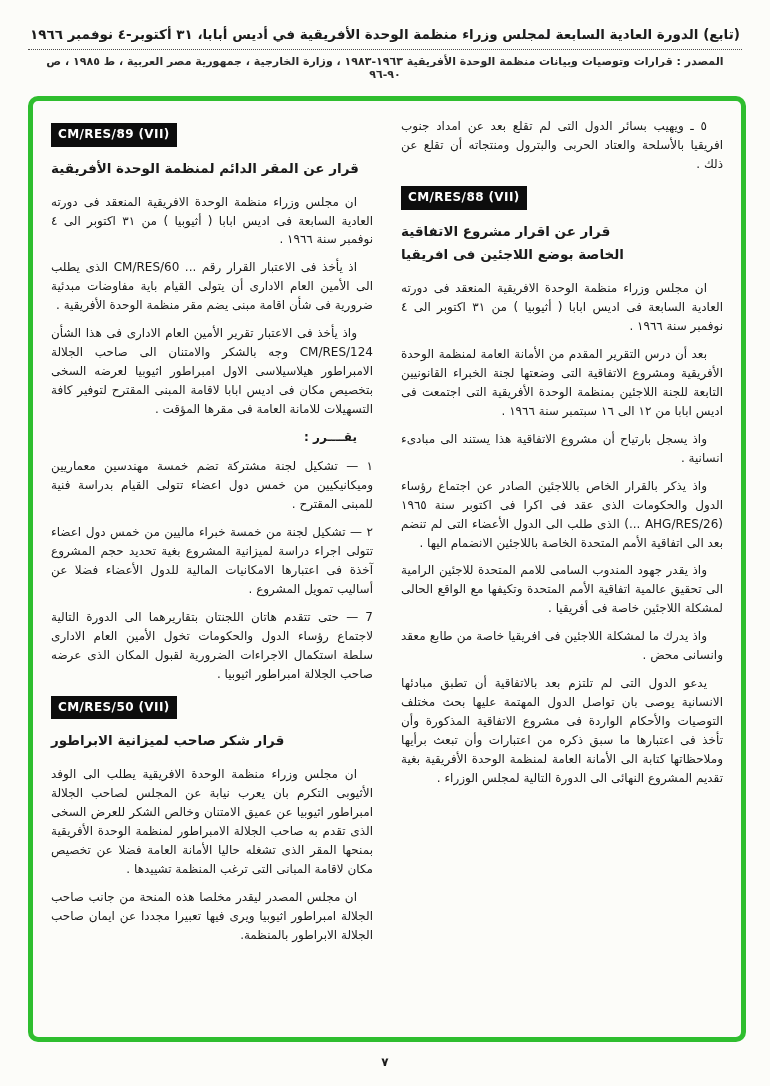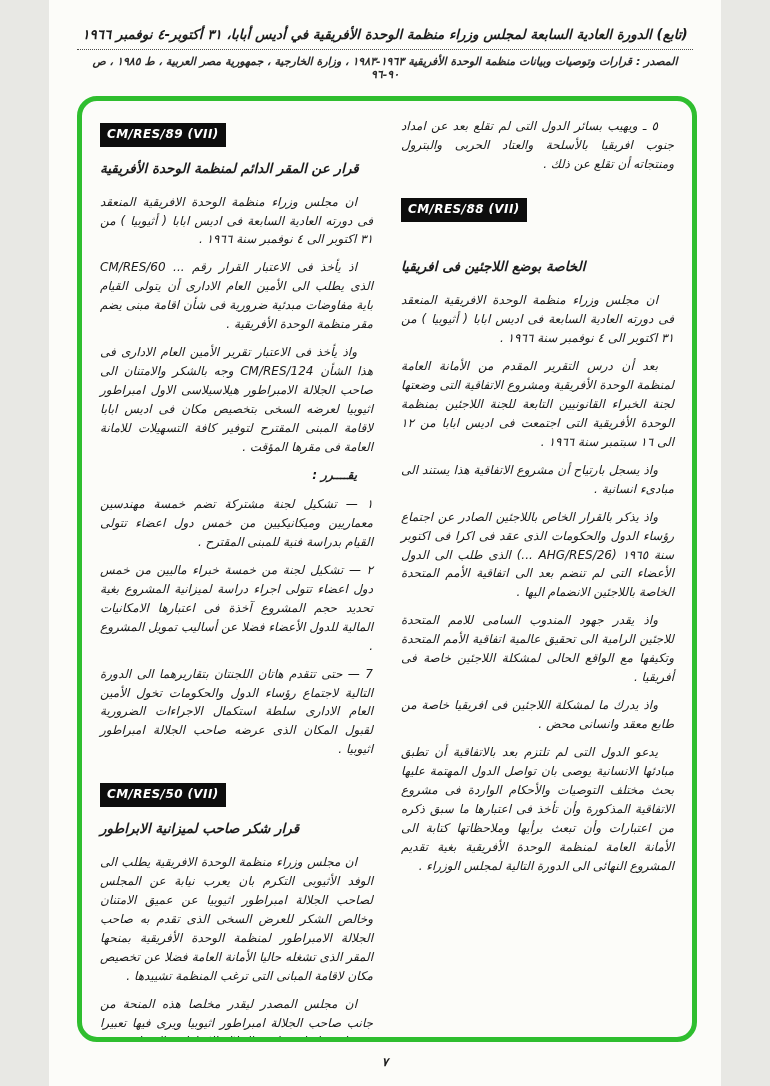--- a/index.html
+++ b/index.html
@@ -3,45 +3,44 @@
 <meta charset="utf-8">
 <style>
   :root{
     --frame-color:#2fbe2f;
     --ink:#1b1b1b;
     --paper:#fcfcf9;
   }
   html,body{margin:0;padding:0;background:#e8e8e4;}
   body{font-family:"DejaVu Sans",sans-serif;color:var(--ink);}
   .page{
-    width:672px;height:1086px;background:var(--paper);
+    width:770px;height:1086px;background:var(--paper);
     position:relative;margin:0 auto;overflow:hidden;
     box-sizing:border-box;
-    font-style:italic;
   }
   
   .doc-header{padding-top:26px;text-align:center;direction:rtl;}
   .header-title{font-size:13.5px;font-weight:bold;letter-spacing:0;padding:0 30px;}
   .header-rule{border-top:1.5px dotted #4a4a4a;margin:7px 28px 5px;}
   .header-source{font-size:11px;font-weight:bold;color:#2a2a2a;padding:0 34px;}
   
   .frame{
     position:absolute;left:28px;right:24px;top:96px;height:946px;
-    border:5px solid var(--frame-color);border-radius:20px;
+    border:5px solid var(--frame-color);border-radius:10px;
     padding:16px 18px 12px;box-sizing:border-box;overflow:hidden;
     background:transparent;
   }
   .columns{display:flex;gap:28px;direction:rtl;height:100%;}
   .col{flex:1 1 0;font-size:12px;line-height:1.58;text-align:justify;direction:rtl;}
   
   .para{margin:0 0 9px;text-indent:16px;}
   .item{margin:0 0 9px;text-indent:0;}
   .decides{font-weight:bold;margin:4px 0 10px;text-indent:16px;}
   .badge-row{text-align:left;margin:6px 0 10px;}
-  .badge-row.gap-top{margin-top:24px;}
+  .badge-row.gap-top{margin-top:12px;}
   .badge{
     display:inline-block;background:#0d0d0d;color:#ffffff;
     font-weight:bold;font-size:12px;letter-spacing:.4px;
     padding:2px 7px 3px;direction:ltr;
   }
   .res-title{
     text-align:left;font-weight:bold;font-size:13.5px;
     margin:4px 0 12px;line-height:1.75;text-indent:0;
   }
   
@@ -66,21 +65,21 @@
     <div class="columns">
 
       <section class="col">
         <p class="para">٥ ـ ويهيب بسائر الدول التى لم تقلع بعد عن امداد جنوب افريقيا بالأسلحة والعتاد الحربى والبترول ومنتجاته أن تقلع عن ذلك .</p>
 
         <div class="badge-row gap-top">
           <span class="badge">CM/RES/88 (VII)</span>
         </div>
 
         <h2 class="res-title">
-          <br>
+          <span>قرار عن اقرار مشروع الاتفاقية</span><br>
           <span>الخاصة بوضع اللاجئين فى افريقيا</span>
         </h2>
 
         <p class="para">ان مجلس وزراء منظمة الوحدة الافريقية المنعقد فى دورته العادية السابعة فى اديس ابابا ( أثيوبيا ) من ٣١ اكتوبر الى ٤ نوفمبر سنة ١٩٦٦ .</p>
         <p class="para">بعد أن درس التقرير المقدم من الأمانة العامة لمنظمة الوحدة الأفريقية ومشروع الاتفاقية التى وضعتها لجنة الخبراء القانونيين التابعة للجنة اللاجئين بمنظمة الوحدة الأفريقية التى اجتمعت فى اديس ابابا من ١٢ الى ١٦ سبتمبر سنة ١٩٦٦ .</p>
         <p class="para">واذ يسجل بارتياح أن مشروع الاتفاقية هذا يستند الى مبادىء انسانية .</p>
         <p class="para">واذ يذكر بالقرار الخاص باللاجئين الصادر عن اجتماع رؤساء الدول والحكومات الذى عقد فى اكرا فى اكتوبر سنة ١٩٦٥ (AHG/RES/26 ...) الذى طلب الى الدول الأعضاء التى لم تنضم بعد الى اتفاقية الأمم المتحدة الخاصة باللاجئين الانضمام اليها .</p>
         <p class="para">واذ يقدر جهود المندوب السامى للامم المتحدة للاجئين الرامية الى تحقيق عالمية اتفاقية الأمم المتحدة وتكيفها مع الواقع الحالى لمشكلة اللاجئين خاصة فى أفريقيا .</p>
         <p class="para">واذ يدرك ما لمشكلة اللاجئين فى افريقيا خاصة من طابع معقد وانسانى محض .</p>
         <p class="para">يدعو الدول التى لم تلتزم بعد بالاتفاقية أن تطبق مبادئها الانسانية يوصى بان تواصل الدول المهتمة عليها بحث مختلف التوصيات والأحكام الواردة فى مشروع الاتفاقية المذكورة وأن تأخذ فى اعتبارها ما سبق ذكره من اعتبارات وأن تبعث برأيها وملاحظاتها كتابة الى الأمانة العامة لمنظمة الوحدة الأفريقية بغية تقديم المشروع النهائى الى الدورة التالية لمجلس الوزراء .</p>

